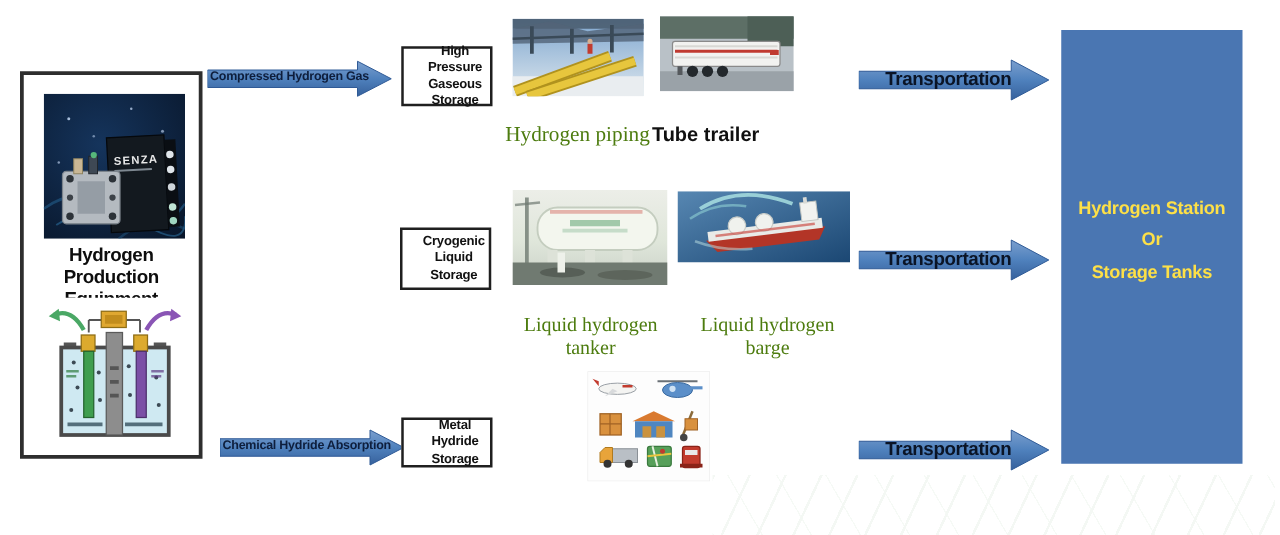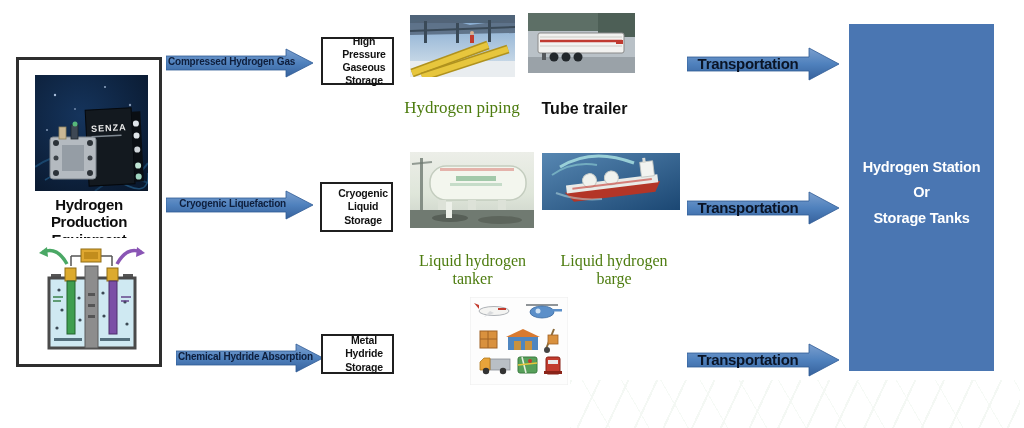--- a/index.html
+++ b/index.html
@@ -23,21 +23,21 @@
   
   .proc-arrow{width:148px;height:30px;}
   .proc-arrow .lbl{
     position:absolute;left:2px;top:8px;width:118px;text-align:right;
     font-size:10px;font-weight:bold;color:#0e1e3c;letter-spacing:-0.2px;
     white-space:nowrap;
   }
   
   .trans-arrow{width:154px;height:34px;}
   .trans-arrow .lbl{
-    position:absolute;left:0;top:8px;width:122px;text-align:center;
+    position:absolute;left:0;top:8px;width:122px;text-align:right;
     font-size:15px;font-weight:bold;color:#0a1426;letter-spacing:-0.3px;
   }
 
   
   .storage-box{
     width:73px;box-sizing:border-box;border:2.5px solid #1f1f1f;background:#fff;
     display:flex;align-items:center;justify-content:center;text-align:center;
     font-size:10.5px;font-weight:bold;color:#111;line-height:1.25;
     white-space:pre-line;letter-spacing:-0.2px;padding-left:13px;
   }
@@ -53,21 +53,21 @@
     color:#101010;text-align:center;font-size:16px;
   }
 
   
   .station-box{
     left:849px;top:24px;width:145px;height:347px;background:#4a76b2;
     box-sizing:border-box;
   }
   .station-label{
     position:absolute;left:4px;top:131px;width:137px;text-align:center;
-    font-size:14.5px;font-weight:bold;color:#ffffff;line-height:1.75;
+    font-size:14.5px;font-weight:bold;color:#fde047;line-height:1.75;
     white-space:pre-line;letter-spacing:-0.2px;
   }
 
   .photo{display:block;}
   .watermark{
     left:570px;top:380px;width:450px;height:48px;opacity:0.08;
     background:repeating-linear-gradient(115deg,#7ab07a 0 2px,transparent 2px 26px),
                repeating-linear-gradient(60deg,#9ac49a 0 1px,transparent 1px 34px);
   }
 </style>
@@ -191,26 +191,20 @@
     </svg>
   </div>
 
   <div class="abs proc-arrow" style="left:166px;top:48px">
     <svg width="148" height="30" viewBox="0 0 148 30">
       <polygon points="0,8 120,8 120,1 147,15 120,29 120,22 0,22" fill="url(#arrGrad)" stroke="#2f5a96" stroke-width="0.8"></polygon>
     </svg>
     <div class="lbl">Compressed Hydrogen Gas</div>
   </div>
 
-  <div class="abs proc-arrow" style="left:166px;top:190px">
-    <svg width="148" height="30" viewBox="0 0 148 30">
-      <polygon points="0,8 120,8 120,1 147,15 120,29 120,22 0,22" fill="url(#arrGrad)" stroke="#2f5a96" stroke-width="0.8"></polygon>
-    </svg>
-    <div class="lbl">Cryogenic Liquefaction</div>
-  </div>
 
   <div class="abs proc-arrow" style="left:176px;top:343px">
     <svg width="148" height="30" viewBox="0 0 148 30">
       <polygon points="0,8 120,8 120,1 147,15 120,29 120,22 0,22" fill="url(#arrGrad)" stroke="#2f5a96" stroke-width="0.8"></polygon>
     </svg>
     <div class="lbl">Chemical Hydride Absorption</div>
   </div>
 
   <div class="abs storage-box" style="left:321px;top:37px;height:48px">High Pressure
 Gaseous
@@ -252,21 +246,21 @@
       <line x1="12" y1="33" x2="94" y2="33" stroke="#d8d8d4" stroke-width="1.5"></line>
       <rect x="88" y="27" width="7" height="4" fill="#c03a30"></rect>
       <circle cx="26" cy="44" r="4.5" fill="#23282c"></circle>
         <circle cx="38" cy="44" r="4.5" fill="#23282c"></circle>
       <circle cx="50" cy="44" r="4.5" fill="#23282c"></circle>
       <rect x="14" y="40" width="4" height="7" fill="#55595d"></rect>
     </g>
   </svg>
 
   <div class="abs cap-serif" style="left:403px;top:98px;width:118px">Hydrogen piping</div>
-  <div class="abs cap-sans" style="left:528px;top:100px;width:113px">Tube trailer</div>
+  <div class="abs cap-sans" style="left:508px;top:100px;width:113px">Tube trailer</div>
 
   <svg class="abs photo" style="left:410px;top:152px" width="124" height="76" viewBox="0 0 124 76">
     <rect width="124" height="76" fill="url(#fogGrad)"></rect>
     <rect x="20" y="14" width="96" height="34" rx="16" fill="#f3f6ee" stroke="#c4cdbf" stroke-width="1.5"></rect>
     <rect x="46" y="24" width="40" height="5" fill="#93c19d" opacity="0.85"></rect>
     <rect x="40" y="31" width="52" height="3" fill="#a9cbb0" opacity="0.6"></rect>
     <rect x="30" y="16" width="74" height="3" fill="#c8372e" opacity="0.35"></rect>
     <rect x="28" y="48" width="8" height="14" fill="#dde2d8"></rect>
     <rect x="58" y="48" width="8" height="14" fill="#dde2d8"></rect>
     <rect x="88" y="48" width="8" height="14" fill="#dde2d8"></rect>

